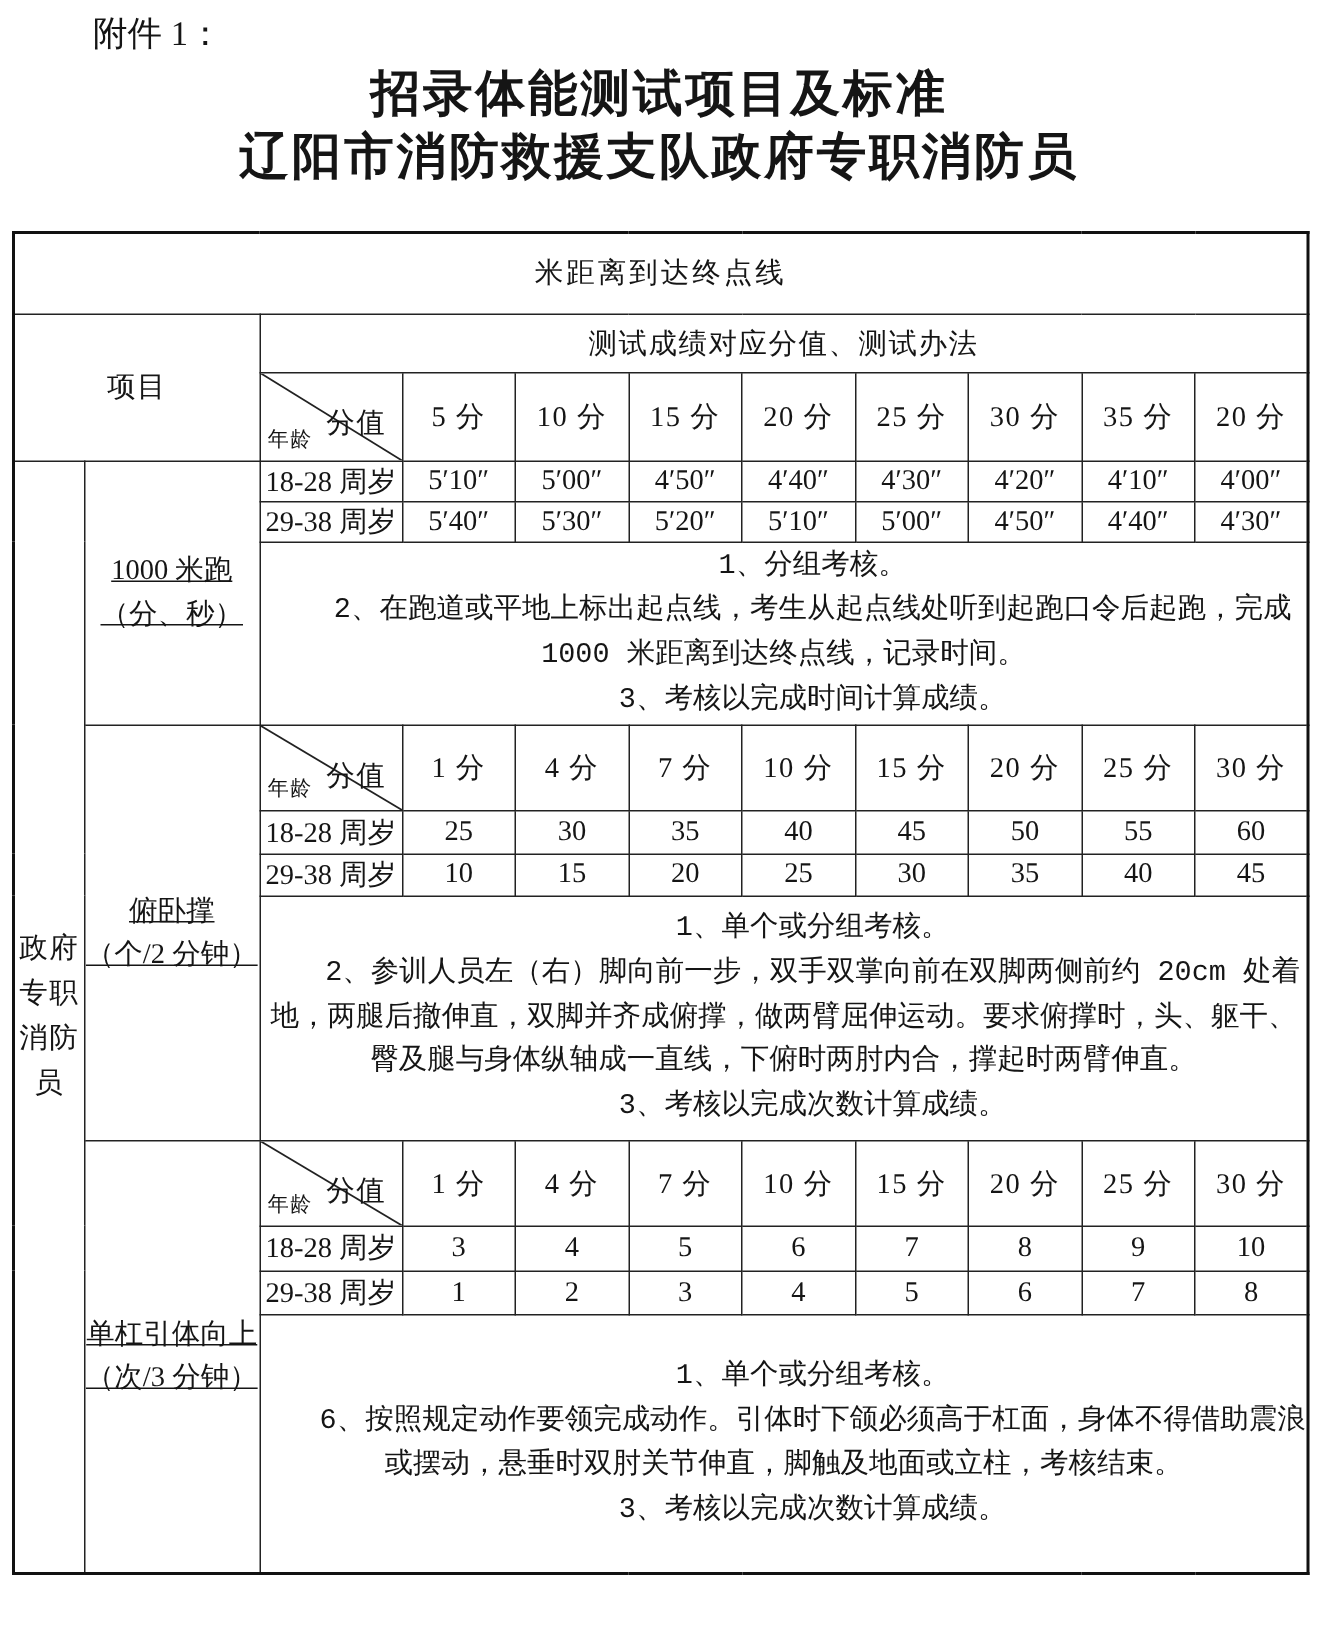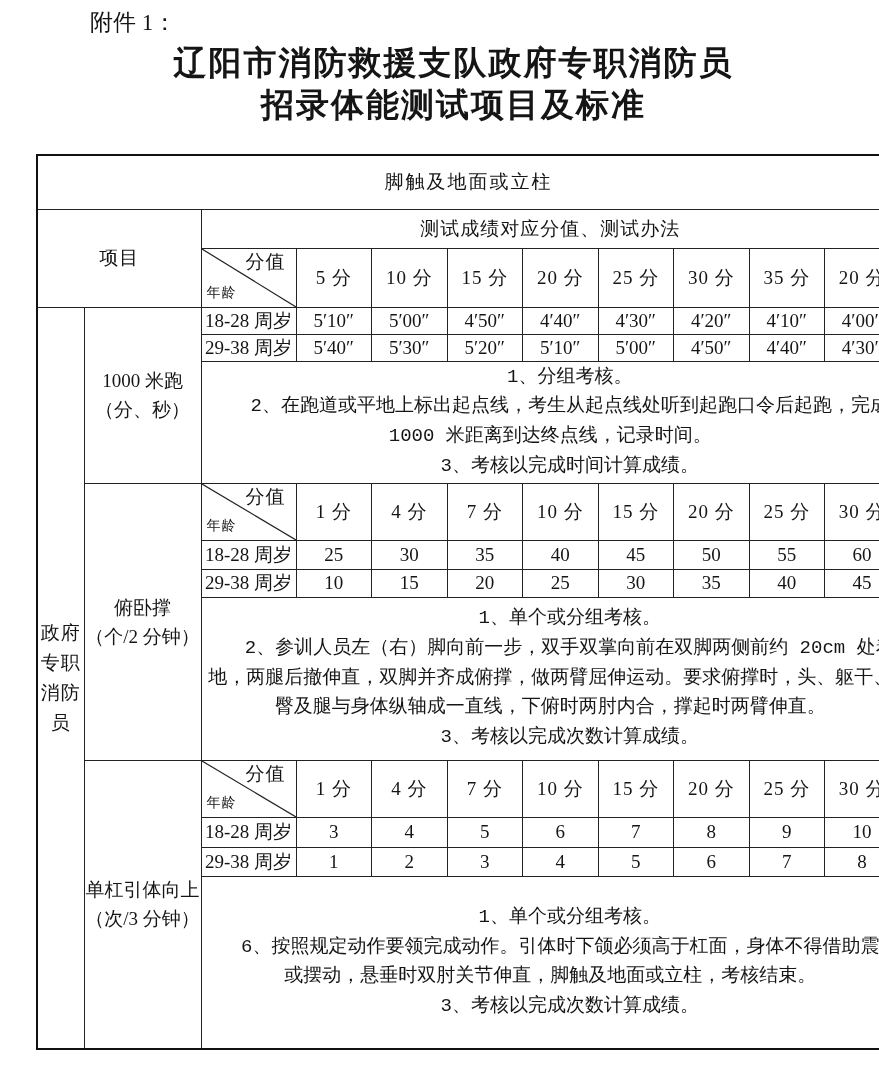--- a/index.html
+++ b/index.html
@@ -5,21 +5,20 @@
   html, body { margin: 0; padding: 0; background: #ffffff; }
   .page {
     position: relative;
     width: 879px;
     height: 1085px;
     background: #ffffff;
     color: #151515;
     font-family: "Liberation Serif", "DejaVu Serif", serif;
     overflow: hidden;
     box-sizing: border-box;
-    padding-left: 28px;
   }
   .attachment {
     padding: 9px 0 0 62px;
     font-size: 23px;
     line-height: 28px;
   }
   .doc-title {
     text-align: center;
     font-weight: bold;
     font-size: 33px;
@@ -37,21 +36,21 @@
   table.std td {
     border: 1px solid #222;
     text-align: center;
     vertical-align: middle;
     font-size: 19px;
     padding: 0;
     overflow: hidden;
   }
   td.tbl-title { font-size: 21px; letter-spacing: 2px; }
   td.hdr { letter-spacing: 1px; }
-  td.item-cell { line-height: 29px; }
+  td.item-cell { line-height: 29px; text-decoration: underline; }
   td.group-cell {
     padding: 0 4px;
     line-height: 30px;
     letter-spacing: 1px;
     word-break: break-all;
   }
   td.notes-cell {
     text-align: left;
     padding: 6px 8px 6px 2px;
   }
@@ -64,60 +63,60 @@
   }
   td.diag-cell { position: relative; }
   td.diag-cell svg.diag-line {
     position: absolute;
     left: 0; top: 0;
     width: 100%; height: 100%;
     display: block;
   }
   td.diag-cell .diag-top {
     position: absolute;
-    top: 0; right: 10px;
+    top: 20px; right: 10px;
     font-size: 19px; letter-spacing: 1px;
   }
   td.diag-cell .diag-bottom {
     position: absolute;
     bottom: 5px; left: 5px;
     font-size: 14px; letter-spacing: 1px;
   }
   td.val-cell, td.age-cell { font-size: 19px; }
 </style>
 </head>
 <body>
 
 <div class="page">
 
   <div class="attachment">附件 1：</div>
 
   <div class="doc-title">
+    <div>招录体能测试项目及标准</div>
     <div>辽阳市消防救援支队政府专职消防员</div>
-    <div>招录体能测试项目及标准</div>
   </div>
 
   <table class="std">
     <colgroup>
       <col style="width:47px">
         <col style="width:117px">
         <col style="width:95px">
       <col style="width:75.5px">
         <col style="width:75.5px">
         <col style="width:75.5px">
         <col style="width:75.5px">
       <col style="width:75.5px">
         <col style="width:75.5px">
         <col style="width:75.5px">
         <col style="width:75.5px">
     </colgroup>
     <tbody>
 
       <tr style="height:54px">
-        <td colspan="11" class="tbl-title">脚触及地面或立柱</td>
+        <td colspan="11" class="tbl-title">米距离到达终点线</td>
       </tr>
 
       <tr style="height:39px">
         <td colspan="2" rowspan="2" class="hdr">项目</td>
         <td colspan="9" class="hdr">测试成绩对应分值、测试办法</td>
       </tr>
 
       <tr style="height:59px">
         <td class="diag-cell">
           <svg class="diag-line" viewBox="0 0 100 100" preserveAspectRatio="none">

